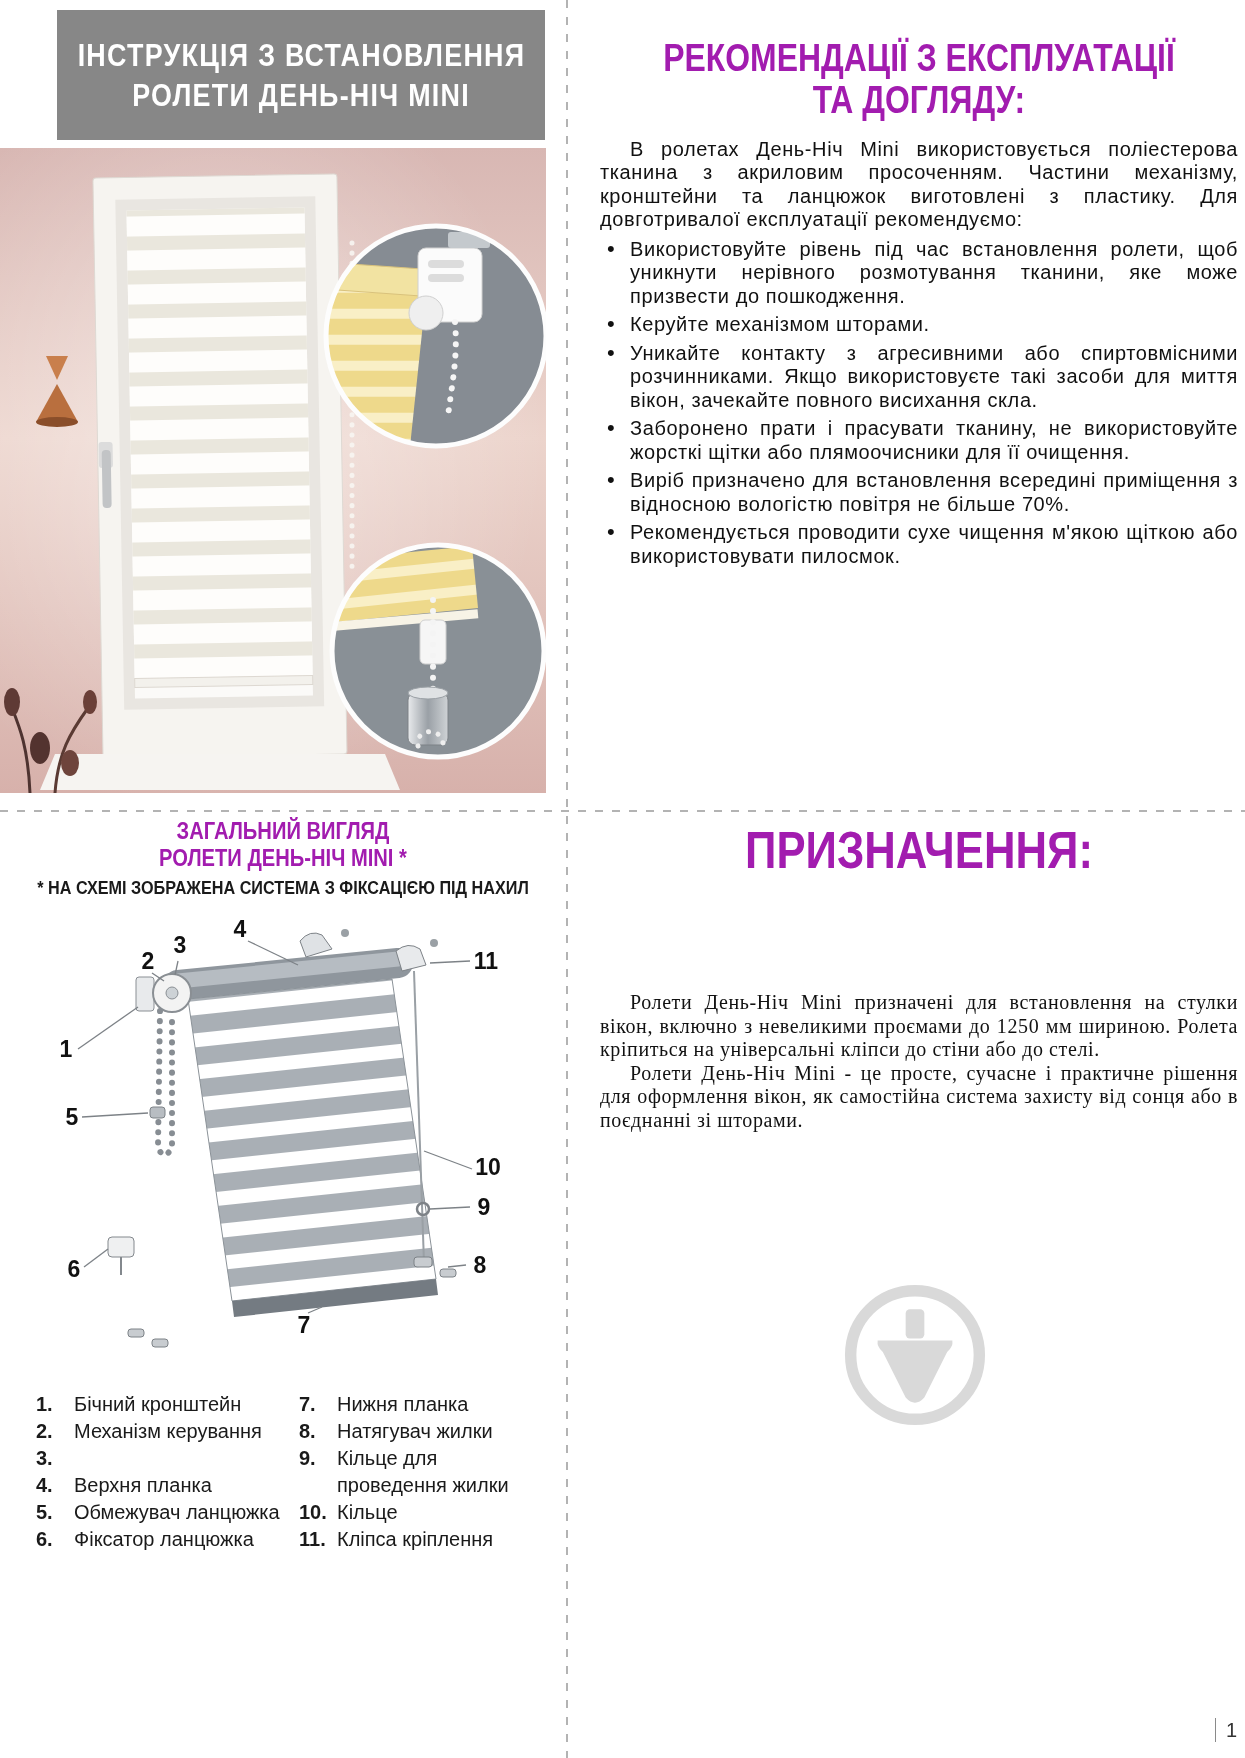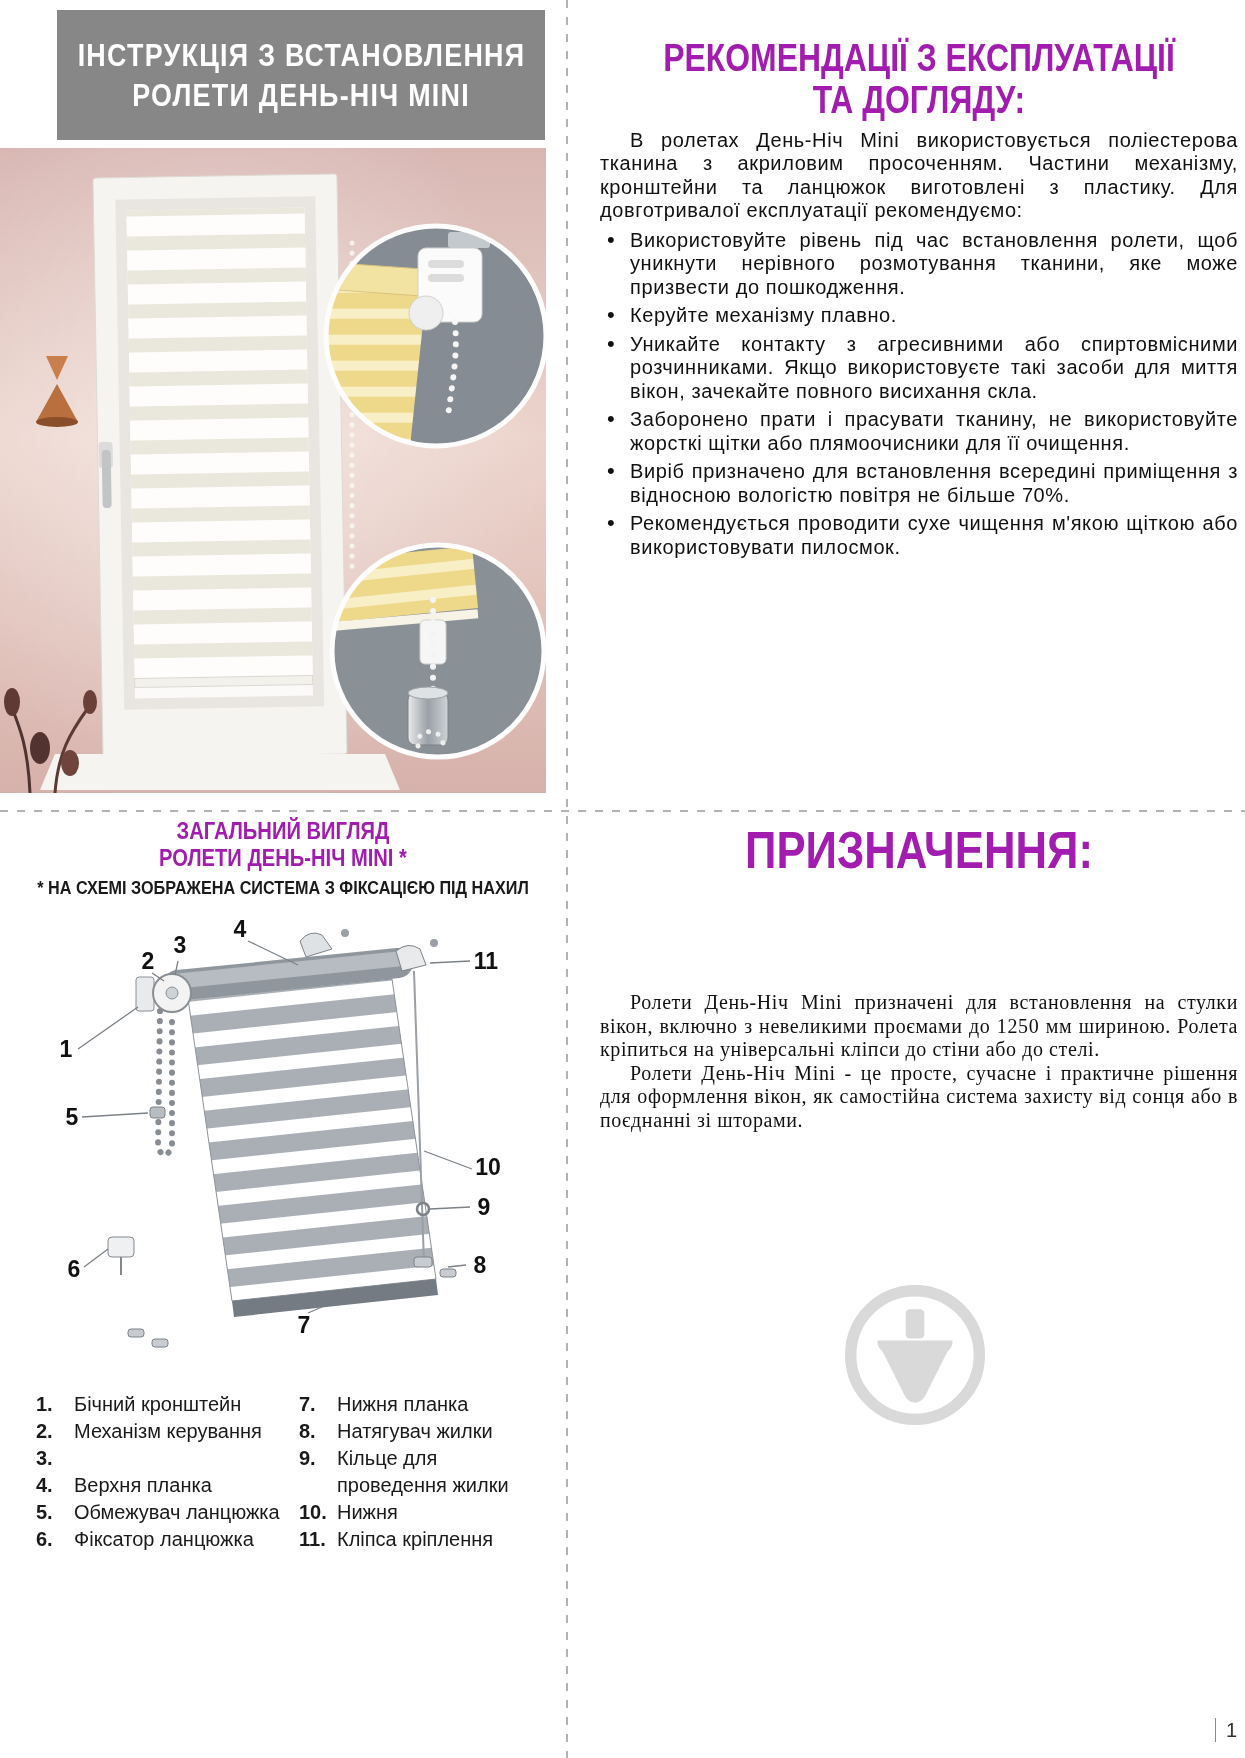--- a/index.html
+++ b/index.html
@@ -28,21 +28,21 @@
   .reco-title { font-size:38px; line-height:1.1; }
   .ov-title { font-size:24px; line-height:1.12; }
   .ov-sub { text-align:center; font-weight:700; font-size:18px; margin-top:6px;
     white-space:nowrap; transform:scaleX(0.9); }
   .purpose-title { font-size:52px; }
 
   
   .body-text { font-size:20px; line-height:23.5px; letter-spacing:0.6px; text-align:justify;
     text-justify:inter-character; color:#111; }
   .q-reco { position:absolute; left:600px; top:38px; width:638px; }
-  .reco-body { margin-top:7px; }
+  .reco-body { margin-top:16px; }
   .intro { text-indent:30px; margin-bottom:6px; }
   ul.bullets { list-style:none; margin-top:2px; }
   ul.bullets li { position:relative; padding-left:30px; margin-bottom:5px; }
   ul.bullets li::before { content:"\2022"; position:absolute; left:7px; top:-1px; font-size:22px; }
 
   
   .q-overview { position:absolute; left:0; top:818px; width:566px; }
   .diagram { display:block; margin-top:8px; }
   .diagram text { font-family:"Liberation Sans",sans-serif; font-weight:700; font-size:23px; fill:#111; }
   .legend { display:flex; margin-top:2px; padding:0 18px 0 36px; gap:14px; font-size:20px; }
@@ -172,21 +172,21 @@
 
   <section class="q-reco">
     <h2 class="h2 reco-title">
       <span class="line">РЕКОМЕНДАЦІЇ З ЕКСПЛУАТАЦІЇ</span>
       <span class="line">ТА ДОГЛЯДУ:</span>
     </h2>
     <div class="reco-body body-text">
       <p class="intro">В ролетах День-Ніч Mini використовується поліестерова тканина з акриловим просоченням. Частини механізму, кронштейни та ланцюжок виготовлені з пластику. Для довготривалої експлуатації рекомендуємо:</p>
       <ul class="bullets">
         <li>Використовуйте рівень під час встановлення ролети, щоб уникнути нерівного розмотування тканини, яке може призвести до пошкодження.</li>
-        <li>Керуйте механізму плавно.</li>
+        <li>Керуйте механізмом шторами.</li>
         <li>Уникайте контакту з агресивними або спиртовмісними розчинниками. Якщо використовуєте такі засоби для миття вікон, зачекайте повного висихання скла.</li>
         <li>Заборонено прати і прасувати тканину, не використовуйте жорсткі щітки або плямоочисники для її очищення.</li>
         <li>Виріб призначено для встановлення всередині приміщення з відносною вологістю повітря не більше 70%.</li>
         <li>Рекомендується проводити сухе чищення м'якою щіткою або використовувати пилосмок.</li>
       </ul>
     </div>
   </section>
 
   <section class="q-overview">
     <h2 class="h2 ov-title">
@@ -301,21 +301,21 @@
         <div class="legend-item">
           <span class="num">8.</span>
           <span class="lbl">Натягувач жилки</span>
         </div>
         <div class="legend-item">
           <span class="num">9.</span>
           <span class="lbl">Кільце для проведення жилки</span>
         </div>
         <div class="legend-item">
           <span class="num">10.</span>
-          <span class="lbl">Нижня</span>
+          <span class="lbl">Кільце</span>
         </div>
         <div class="legend-item">
           <span class="num">11.</span>
           <span class="lbl">Кліпса кріплення</span>
         </div>
       </div>
     </div>
   </section>
 
   <section class="q-purpose">

